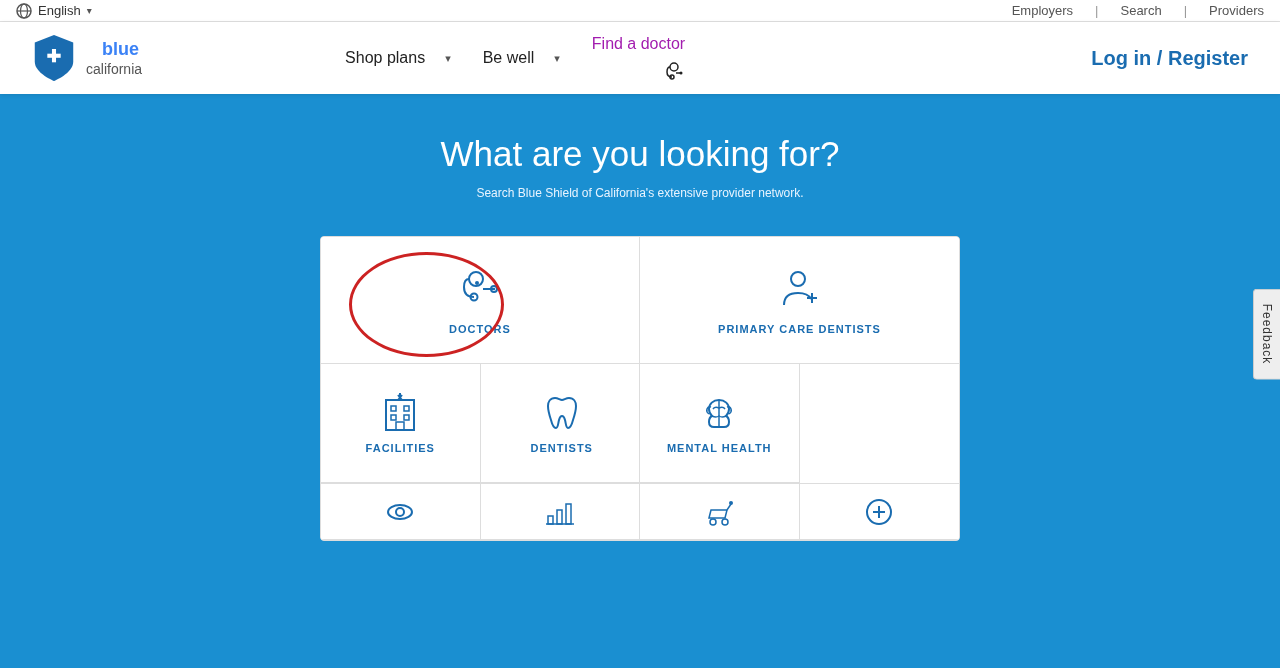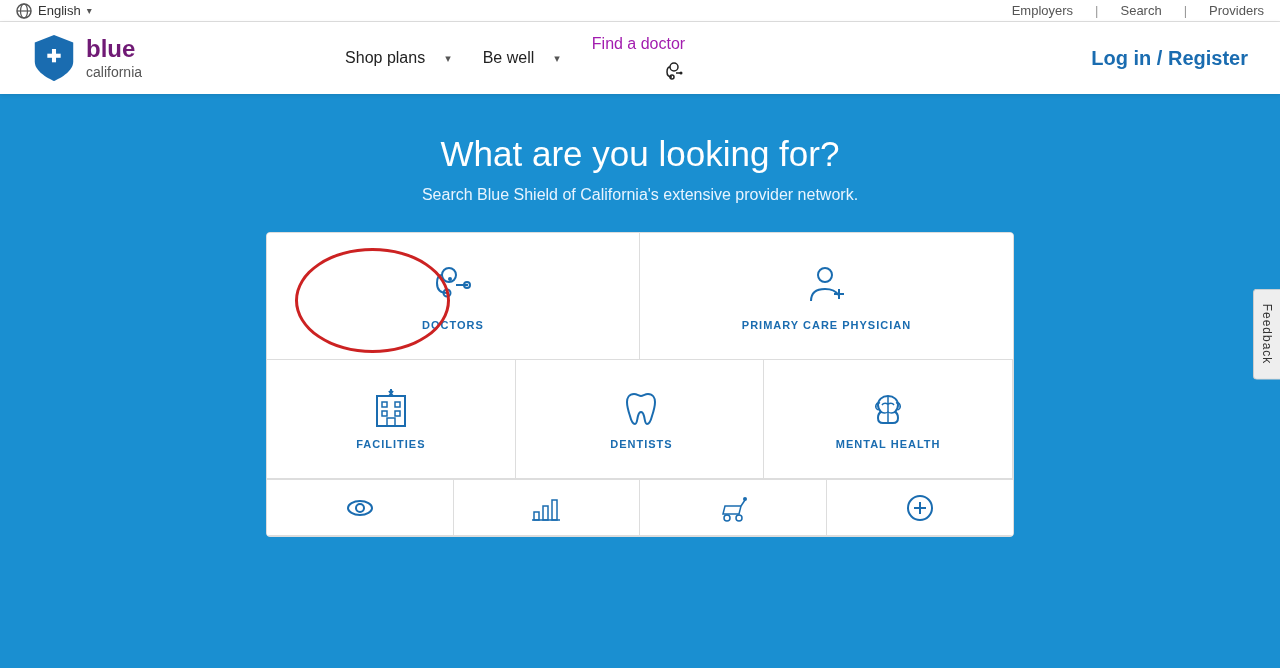--- a/index.html
+++ b/index.html
@@ -48,23 +48,23 @@
       text-align: center;
       flex: 1;
     }
     .hero-title {
       font-size: 35px;
       color: #fff;
       font-weight: 300;
       margin-bottom: 12px;
     }
     .hero-subtitle {
-      font-size: 16px;
+      font-size: 12px;
       color: #e8f4ff;
-      margin-bottom: 28px;
+      margin-bottom: 36px;
     }
     .grid-item {
       display: flex;
       flex-direction: column;
       align-items: center;
       justify-content: center;
       padding: 28px 20px;
       border-right: 1px solid #ddd;
       border-bottom: 1px solid #ddd;
       cursor: pointer;
@@ -150,21 +150,21 @@
 </div>
 
 <div class="main-nav">
   <div class="logo-area">
 
     <svg class="shield-icon" viewBox="0 0 44 52">
       <path d="M22 2 L42 10 L42 30 C42 42 22 50 22 50 C22 50 2 42 2 30 L2 10 Z" fill="#1a6cb0"></path>
       <text x="22" y="30" text-anchor="middle" fill="white" font-size="18" font-weight="bold">✚</text>
     </svg>
     <div>
-      <span style="font-size:24px; font-weight:700; color:#701a75;">blue</span><br>
+      <span style="font-size:18px; font-weight:700; color:#3b82f6;margin-left:16px;">blue</span><br>
       <span style="font-size:14px; color:#555;text-align:right;">california</span>
     </div>
   </div>
 
   <div class="nav-links">
     <a class="nav-link">
       <span>Shop plans</span>
       <span class="chevron">▾</span>
     </a>
     <a class="nav-link">
@@ -185,21 +185,21 @@
 
   <div class="nav-right-section">
     <a class="login-btn">Log in / Register</a>
   </div>
 </div>
 
 <div class="hero">
   <h1 class="hero-title">What are you looking for?</h1>
   <p class="hero-subtitle">Search Blue Shield of California's extensive provider network.</p>
 
-  <div style="width:748px; margin:0 auto; background:#fff; border:1px solid #ddd; border-radius:4px; overflow:hidden;">
+  <div style="width:640px; margin:0 auto; background:#fff; border:1px solid #ddd; border-radius:4px; overflow:hidden;">
 
     <div style="display:grid; grid-template-columns:1fr 1fr;">
 
       <div class="grid-item doctors-cell" style="border-right:1px solid #ddd; border-bottom:1px solid #ddd;">
         <div class="oval-highlight"></div>
         <svg width="48" height="48" viewBox="0 0 48 48">
           <circle cx="20" cy="14" r="7" fill="none" stroke="#1a6cb0" stroke-width="2"></circle>
           <path d="M13 14 Q8 14 8 22 Q8 32 18 32" fill="none" stroke="#1a6cb0" stroke-width="2"></path>
           <circle cx="18" cy="32" r="3.5" fill="none" stroke="#1a6cb0" stroke-width="2"></circle>
           <line x1="27" y1="24" x2="38" y2="24" stroke="#1a6cb0" stroke-width="2"></line>
@@ -210,25 +210,25 @@
         <span class="grid-item-label">DOCTORS</span>
       </div>
 
       <div class="grid-item" style="border-bottom:1px solid #ddd;">
         <svg width="48" height="48" viewBox="0 0 48 48">
           <circle cx="22" cy="14" r="7" fill="none" stroke="#1a6cb0" stroke-width="2"></circle>
           <path d="M8 40 Q8 28 22 28 Q32 28 35 34" fill="none" stroke="#1a6cb0" stroke-width="2"></path>
           <line x1="36" y1="28" x2="36" y2="38" stroke="#1a6cb0" stroke-width="2"></line>
           <line x1="31" y1="33" x2="41" y2="33" stroke="#1a6cb0" stroke-width="2"></line>
         </svg>
-        <span class="grid-item-label">PRIMARY CARE PHYSICIAN</span>
+        <span class="grid-item-label">PRIMARY CARE DENTISTS</span>
       </div>
     </div>
 
-    <div style="display:grid; grid-template-columns:1fr 1fr 1fr; border-bottom:1px solid #ddd;">
+    <div style="display:grid; grid-template-columns:1fr 1fr 1fr 1fr; border-bottom:1px solid #ddd;">
 
       <div class="grid-item" style="border-right:1px solid #ddd;">
         <svg width="40" height="40" viewBox="0 0 40 40">
           <rect x="6" y="8" width="28" height="30" fill="none" stroke="#1a6cb0" stroke-width="2"></rect>
           <rect x="11" y="14" width="5" height="5" fill="none" stroke="#1a6cb0" stroke-width="1.5"></rect>
           <rect x="24" y="14" width="5" height="5" fill="none" stroke="#1a6cb0" stroke-width="1.5"></rect>
           <rect x="11" y="23" width="5" height="5" fill="none" stroke="#1a6cb0" stroke-width="1.5"></rect>
           <rect x="24" y="23" width="5" height="5" fill="none" stroke="#1a6cb0" stroke-width="1.5"></rect>
           <line x1="18" y1="3" x2="22" y2="8" stroke="#1a6cb0" stroke-width="2"></line>
           <line x1="22" y1="3" x2="18" y2="8" stroke="#1a6cb0" stroke-width="2"></line>

